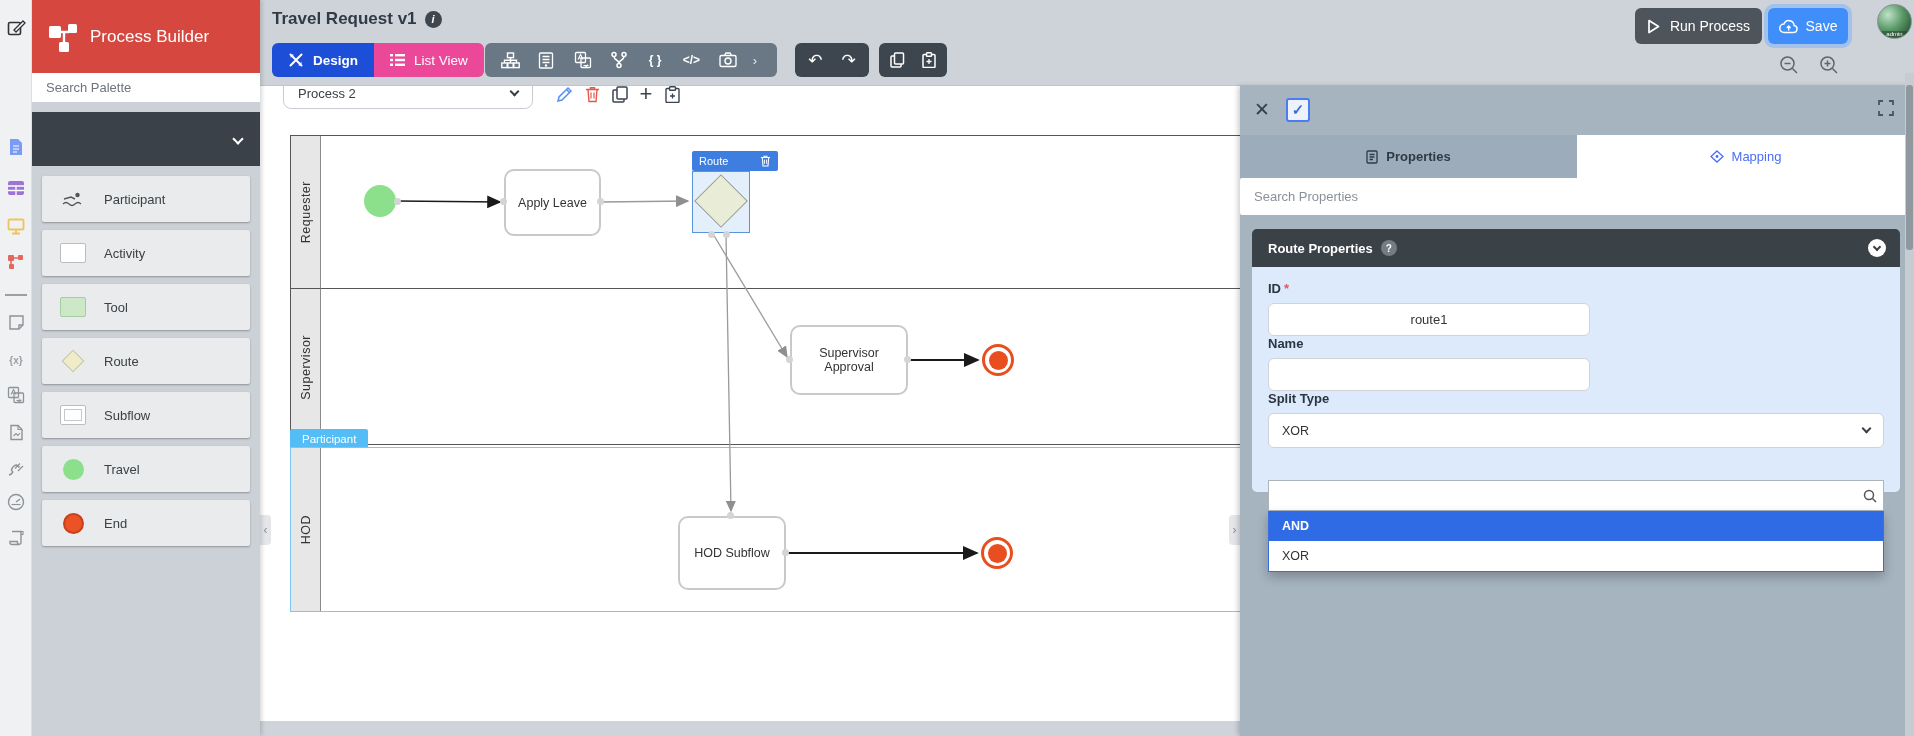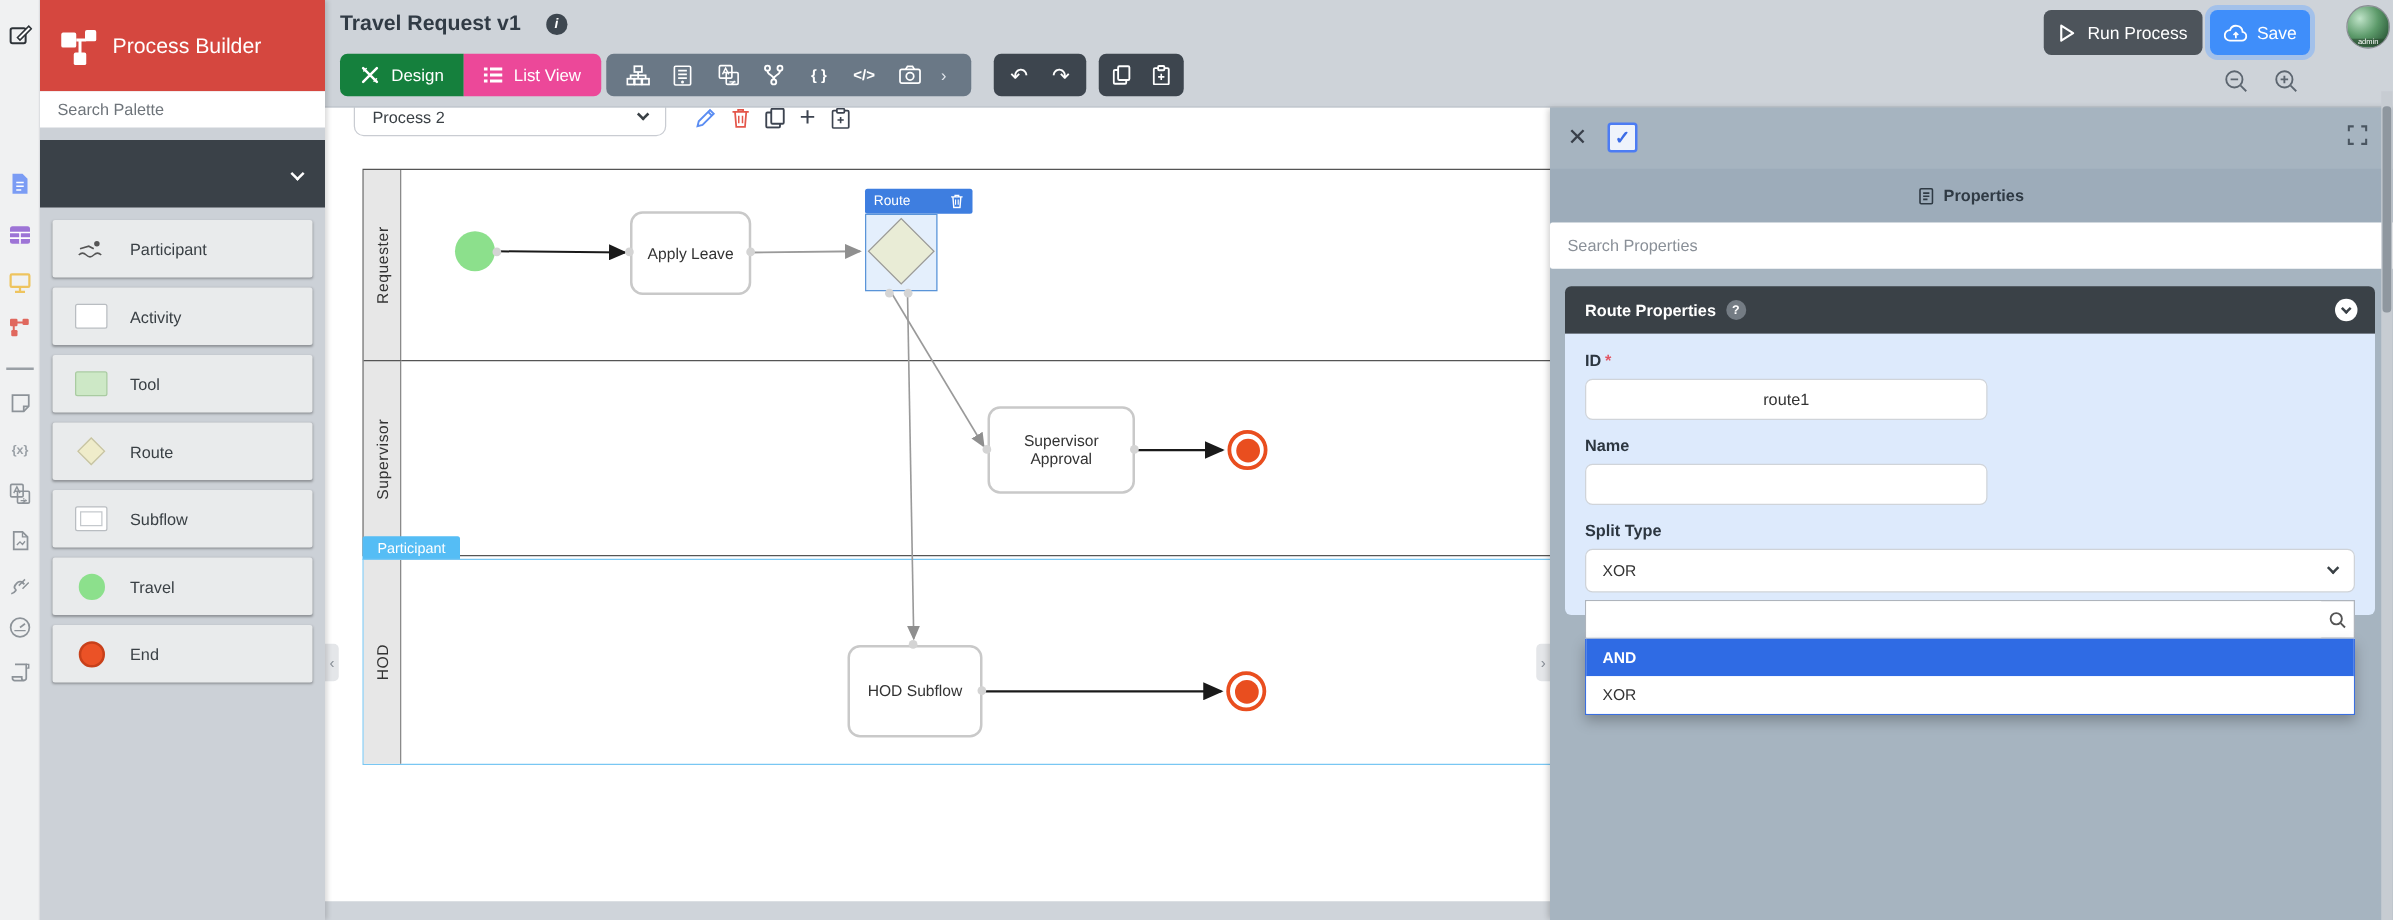--- a/index.html
+++ b/index.html
@@ -26,26 +26,26 @@
   .sh-act { width:26px; height:20px; background:#fff; border:1px solid #b9bdc1; border-radius:2px; }
   .sh-tool { width:26px; height:20px; background:#cde8c6; border:1px solid #a9cba1; border-radius:2px; }
   .sh-route { width:16px; height:16px; background:#efecca; border:1px solid #c6c3a4; transform:rotate(45deg); }
   .sh-sub { width:26px; height:20px; background:#fff; border:1px solid #b9bdc1; border-radius:2px; display:flex; align-items:center; justify-content:center; }
   .sh-sub i { display:block; width:18px; height:12px; border:1px solid #c5c9cd; }
   .sh-start { width:21px; height:21px; border-radius:50%; background:#8ce08c; }
   .sh-end { width:21px; height:21px; border-radius:50%; background:#eb5226; border:2px solid #c8401a; }
 
   
   #topbar { position:absolute; left:260px; top:0; width:1654px; height:86px; background:#ced3d9; border-bottom:1px solid #bfc5cb; z-index:10; }
-  #page-title { position:absolute; left:12px; top:9px; font-size:17px; font-weight:bold; color:#313b45; display:flex; align-items:center; gap:20px; }
+  #page-title { position:absolute; left:12px; top:9px; font-size:17px; font-weight:bold; color:#313b45; display:flex; align-items:center; gap:8px; }
   .info-dot { width:17px; height:17px; border-radius:50%; background:#3e4750; color:#fff; font-size:11px; font-weight:bold; font-style:italic; display:flex; align-items:center; justify-content:center; }
   .seg { position:absolute; top:43px; height:34px; display:flex; }
   .tab-design { left:12px; }
   .tab-btn { height:34px; display:flex; align-items:center; gap:9px; padding:0 16px; font-size:13.5px; color:#fff; cursor:pointer; }
-  .tab-on { background:#15803d; border-radius:6px 0 0 6px; font-weight:normal; }
+  .tab-on { background:#1d4ed8; border-radius:6px 0 0 6px; font-weight:bold; }
   .tab-off { background:#ec4899; border-radius:0 6px 6px 0; }
   #tool-group { position:absolute; left:225px; top:43px; height:34px; width:292px; background:#6a7886; border-radius:6px; display:flex; align-items:center; justify-content:space-evenly; color:#fff; }
   .tg-ic { width:22px; height:22px; display:flex; align-items:center; justify-content:center; cursor:pointer; font-size:12px; font-weight:bold; }
   .tg-more { font-size:13px; color:#e3e8ee; width:10px; cursor:pointer; }
   .dk-group { position:absolute; top:43px; height:34px; background:#3d454e; border-radius:6px; display:flex; align-items:center; justify-content:space-evenly; color:#fff; }
   .dk-ic { font-size:17px; cursor:pointer; display:flex; align-items:center; justify-content:center; width:26px; }
   #run-btn { position:absolute; left:1375px; top:8px; width:127px; height:36px; background:#4d545b; border-radius:6px; color:#fff; font-size:14px; display:flex; align-items:center; justify-content:center; gap:10px; cursor:pointer; }
   #save-btn { position:absolute; left:1508px; top:8px; width:80px; height:36px; background:#3f8efa; border-radius:6px; color:#fff; font-size:14px; display:flex; align-items:center; justify-content:center; gap:8px; cursor:pointer; box-shadow:0 0 0 4px rgba(110,170,255,.45); }
   #avatar { position:absolute; left:1617px; top:4px; width:35px; height:35px; border-radius:50%; border:1px solid #8a8f94; background:radial-gradient(circle at 30% 30%, #bfe3c8, #5c9a6a 45%, #2f5e3c 80%); overflow:hidden; cursor:pointer; }
   #avatar span { position:absolute; bottom:1px; left:0; right:0; text-align:center; font-size:6px; color:#fff; background:rgba(40,70,45,.55); }
@@ -88,21 +88,21 @@
   #prop-search { position:absolute; left:0; top:92px; width:789px; height:37px; border:none; outline:none; background:#fff; padding:0 14px; font-size:13px; color:#444; border-radius:2px; }
   #prop-search::placeholder { color:#8a9098; }
   #prop-card-head { position:absolute; left:12px; top:143px; width:648px; height:38px; background:#3a4147; border-radius:5px 5px 0 0; display:flex; align-items:center; padding:0 16px; color:#fff; font-size:13px; font-weight:bold; gap:8px; cursor:pointer; }
   .help-dot { width:16px; height:16px; border-radius:50%; background:#747c84; color:#fff; font-size:10px; font-weight:bold; display:flex; align-items:center; justify-content:center; }
   #card-chev { position:absolute; right:14px; width:18px; height:18px; border-radius:50%; background:#fff; display:flex; align-items:center; justify-content:center; }
   #card-chev .c { width:6px; height:6px; border-right:2px solid #3a4147; border-bottom:2px solid #3a4147; transform:rotate(45deg); margin-top:-2px; }
   #prop-card-body { position:absolute; left:12px; top:181px; width:648px; height:225px; background:#ddeafc; border-radius:0 0 5px 5px; padding:14px 16px; }
   .fld-lbl { font-size:13px; font-weight:bold; color:#2c3640; }
   .req { color:#e25563; margin-left:3px; }
   .txt-in { display:block; margin-top:7px; width:322px; height:33px; background:#fff; border:1px solid #d0d4d9; border-radius:6px; padding:0 12px; font-size:13px; color:#333; outline:none;text-align:center; }
-  .mt { margin-top:13px; }
+  .mt { }
   #split-select { margin-top:7px; width:616px; height:35px; background:#fff; border:1px solid #cfd3d8; border-radius:6px; display:flex; align-items:center; justify-content:space-between; padding:0 13px; font-size:12.5px; color:#333; cursor:pointer; }
   #dd-search-wrap { position:absolute; left:28px; top:394px; width:616px; height:31px; background:#fff; border:1px solid #aeb4bc; display:flex; align-items:center; z-index:20; }
   #dd-search { flex:1; border:none; outline:none; height:100%; padding:0 10px; font-size:12.5px; }
   #dd-search-ic { width:26px; color:#555; display:flex; align-items:center; justify-content:center; }
   #dd-list { position:absolute; left:28px; top:425px; width:616px; background:#fff; border:1px solid #3b6fe0; border-top:none; box-shadow:0 5px 10px rgba(0,0,0,.25); z-index:20; }
   .dd-opt { height:30px; display:flex; align-items:center; padding:0 13px; font-size:12.5px; cursor:pointer; }
   .dd-on { background:#2f6be4; color:#fff; font-weight:bold; }
   .dd-off { background:#fff; color:#333; }
 
   #pg-scroll { position:absolute; right:0; top:73px; width:9px; height:663px; background:#c7ccd2; z-index:40; }
@@ -501,20 +501,27 @@
   </span>
 
   <div class="ptabs">
     <div class="ptab ptab-on">
       <svg width="12" height="14" viewBox="0 0 12 14" fill="none" stroke="#2f3a44" stroke-width="1.3">
           <rect x="1" y="1" width="10" height="12" rx="1"></rect>
           <path d="M3.5 4.5h5M3.5 7h5M3.5 9.5h3.5"></path>
         </svg>
       <span>Properties</span>
     </div>
+    <div class="ptab ptab-off">
+      <svg width="14" height="13" viewBox="0 0 14 13" fill="none" stroke="#4c6ef5" stroke-width="1.3">
+          <path d="M7 1 L13 6.5 L7 12 L1 6.5 Z"></path>
+          <circle cx="7" cy="6.5" r="1.4" fill="#4c6ef5" stroke="none"></circle>
+        </svg>
+      <span>Mapping</span>
+    </div>
   </div>
 
   <input id="prop-search" placeholder="Search Properties" style="">
 
   <div id="prop-card-head">
     <span>Route Properties</span>
     <span class="help-dot">?</span>
     <span id="card-chev">
         <span class="c"></span>
       </span>

